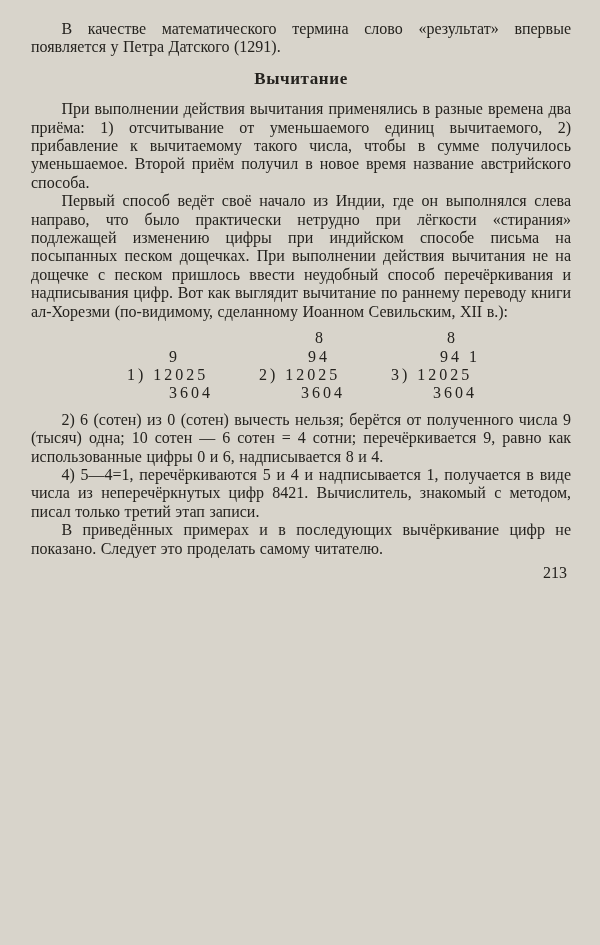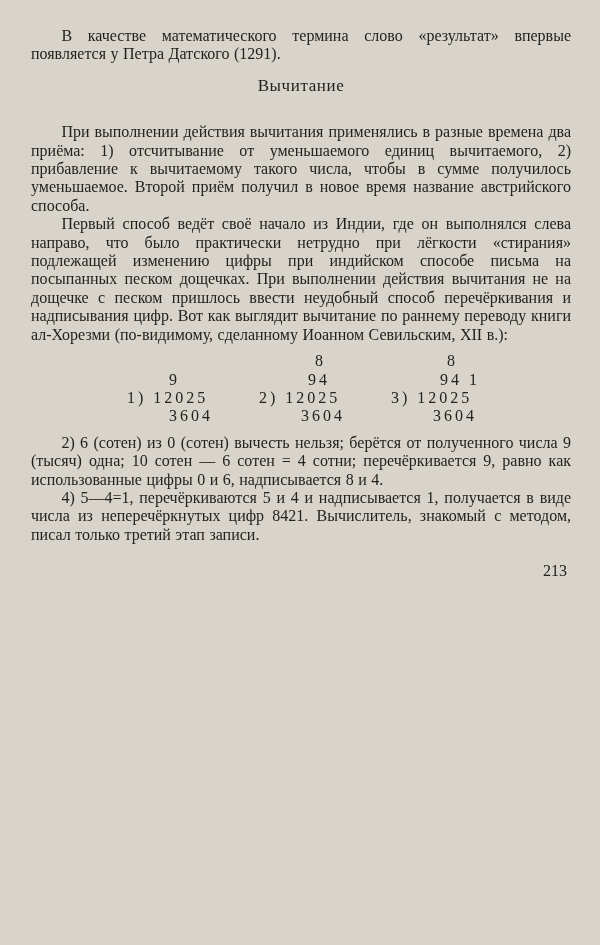--- a/index.html
+++ b/index.html
@@ -11,56 +11,56 @@
     height: 945px;
     background: #d8d4cb;
     color: #24221e;
     font-family: "Liberation Serif", "DejaVu Serif", serif;
     overflow: hidden;
   }
   .page {
     box-sizing: border-box;
     width: 600px;
     height: 741px;
-    padding: 27px 29px 0 31px;
+    padding: 20px 29px 0 31px;
     border-radius: 20px;
   }
   .para {
     margin: 0;
     font-size: 16px;
     line-height: 18.4px;
     text-align: justify;
     text-indent: 1.9em;
     word-spacing: 0.5px;
   }
   .heading {
-    margin: 13px 0 28px 0;
+    margin: 13px 0 12px 0;
     font-size: 17px;
-    font-weight: normal;
+    font-weight: bold;
     text-align: center;
     letter-spacing: 0.6px;
     line-height: 18.4px;
   }
   .examples {
     display: flex;
     align-items: flex-end;
     gap: 46px;
     padding-left: 96px;
     margin: 8px 0 8px 0;
   }
   .excol {
     margin: 0;
     font-family: "Liberation Serif", "DejaVu Serif", serif;
     font-size: 16px;
     line-height: 18.4px;
     letter-spacing: 3px;
     white-space: pre;
   }
   .pagenum {
-    margin-top: 18px;
+    margin-top: 6px;
     padding-right: 4px;
     font-size: 16px;
     text-align: right;
   }
 </style>
 </head>
 <body>
 
 <div class="page">
 
@@ -81,16 +81,17 @@
       3604</pre>
     <pre class="excol">        8
        94 1
 3) 12025
       3604</pre>
   </div>
 
   <p class="para">2) 6 (сотен) из 0 (сотен) вычесть нельзя; берётся от полученного числа 9 (тысяч) одна; 10 сотен — 6 сотен = 4 сотни; перечёркивается 9, равно как использованные цифры 0 и 6, надписывается 8 и 4.</p>
   <p class="para">4) 5—4=1, перечёркиваются 5 и 4 и надписывается 1, получается в виде числа из неперечёркнутых цифр 8421. Вычислитель, знакомый с методом, писал только третий этап записи.</p>
 
+  <p class="para">В приведённых примерах и в последующих вычёркивание цифр не показано. Следует это проделать самому читателю.</p>
 
   <div class="pagenum">213</div>
 
 </div>
 
 </body></html>

